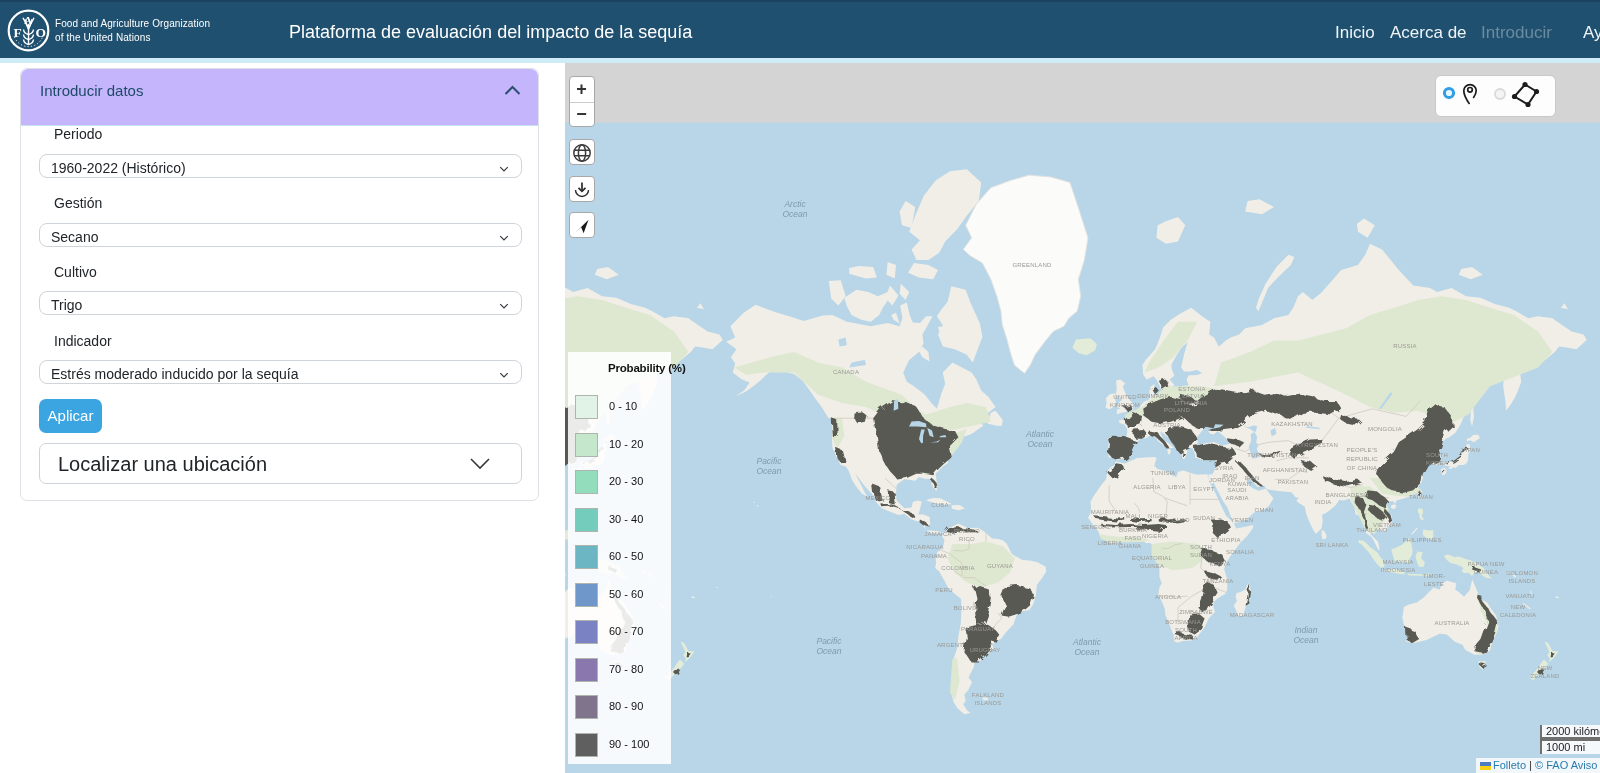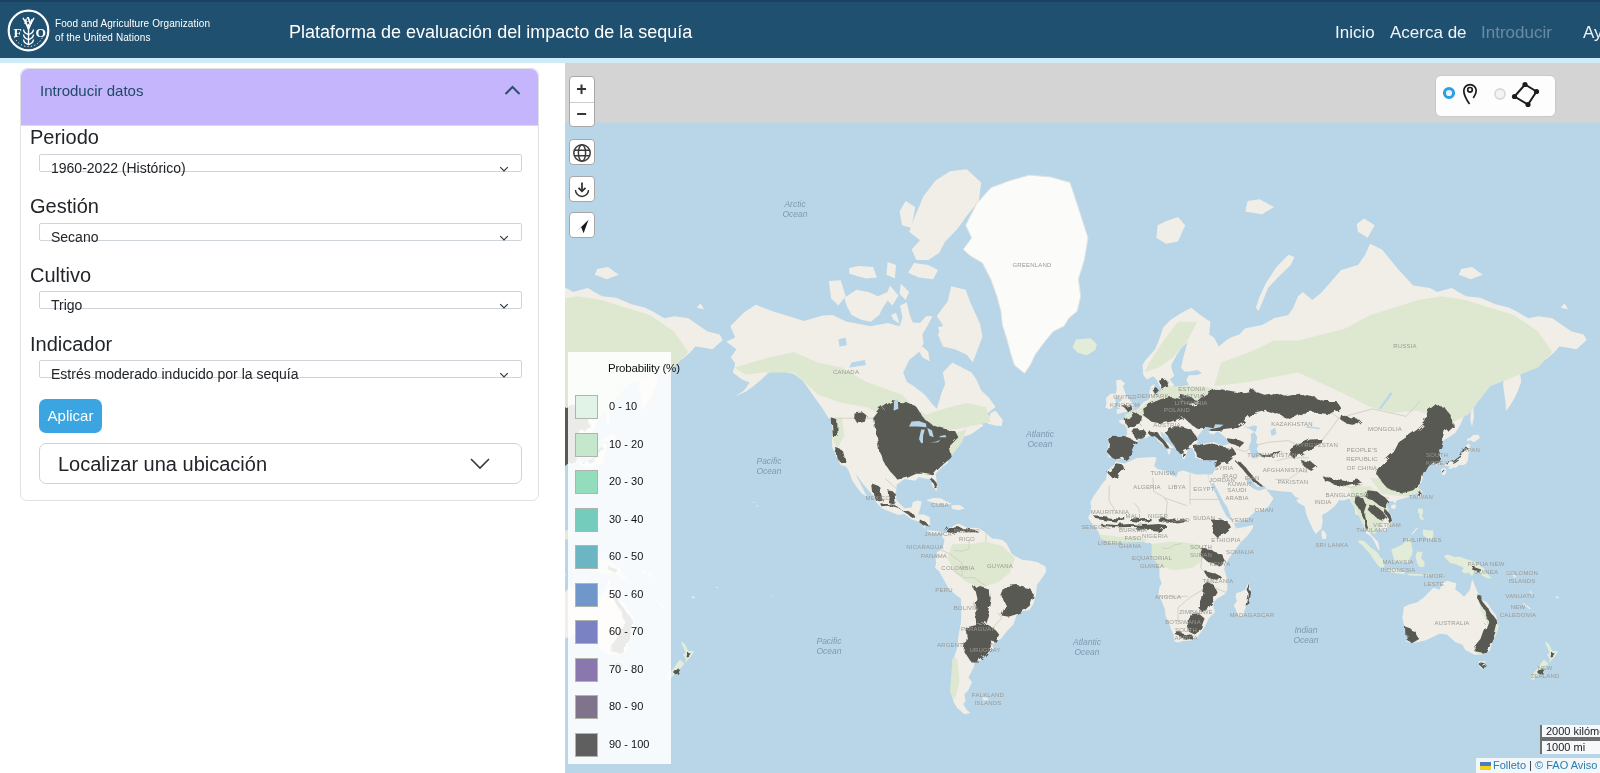--- a/index.html
+++ b/index.html
@@ -12,23 +12,23 @@
 #navtitle{position:absolute;left:289px;top:20px;color:#fff;font-size:18px}
 .nlink{position:absolute;top:21px;color:#eef4f8;font-size:17px;white-space:nowrap}
 
 #strip{position:absolute;left:0;top:58px;width:1600px;height:5px;background:#cdecf7}
 
 #card{position:absolute;left:20px;top:68px;width:519px;height:433px;background:#fff;
 border:1px solid #dee2e6;border-radius:7px}
 #cardhead{height:57px;background:#c4b5fd;border-bottom:1px solid #c4e3f3;
 border-radius:7px 7px 0 0;position:relative}
 #cardhead span{position:absolute;left:19px;top:13px;font-size:15px;color:#1e4a67}
-.lbl{position:absolute;left:9px;font-size:20px;color:#212529}
-.sel{position:absolute;left:18px;width:483px;height:18px;border:1px solid #ced4da;
-border-radius:2px;background:#fff;font-size:14px;color:#212529;line-height:27px;
+.lbl{position:absolute;left:33px;font-size:14px;color:#212529}
+.sel{position:absolute;left:18px;width:483px;height:24px;border:1px solid #ced4da;
+border-radius:8px;background:#fff;font-size:14px;color:#212529;line-height:27px;
 padding-left:11px}
 .selcar{position:absolute;right:12px;top:9px;width:10px;height:10px}
 #applybtn{position:absolute;left:18px;top:330px;width:63px;height:34px;
 background:#3aa5e0;border-radius:7px;color:#fff;font-size:15px;text-align:center;
 line-height:34px}
 #locbox{position:absolute;left:18px;top:374px;width:483px;height:41px;
 border:1px solid #ced4da;border-radius:7px;font-size:20px;color:#212529;
 line-height:41px;padding-left:18px}
 
 #map{position:absolute;left:565px;top:58px;width:1035px;height:715px;background:#b8d5e5}
@@ -36,21 +36,21 @@
 border-radius:4px;text-align:center}
 #zoomctl{position:absolute;left:3.5px;top:18px;width:26px;height:51px;background:#fff;
 border:1px solid #a8a8a8;border-radius:4px}
 #zoomctl .zp{height:25px;text-align:center;font-size:18px;color:#333;line-height:24px;
 font-weight:bold}
 #zoomctl .zm{height:25px;border-top:1px solid #ccc;text-align:center;font-size:18px;
 color:#333;line-height:22px;font-weight:bold}
 
 #legend{position:absolute;left:3px;top:294px;width:103px;height:412px;
 background:rgba(255,255,255,0.88);padding:10px 0 0 7px}
-#legend .t{font-size:11.5px;font-weight:normal;color:#111;margin:0 0 21px 33px;
+#legend .t{font-size:11.5px;font-weight:bold;color:#111;margin:0 0 21px 33px;
 letter-spacing:-0.2px;white-space:nowrap}
 .lrow{position:relative;height:37.5px}
 .lsw{position:absolute;left:0;top:0;width:23px;height:24px;border:1px solid #adb5ad}
 .llb{position:absolute;left:34px;top:5px;font-size:11px;color:#111}
 
 #drawctl{position:absolute;left:870px;top:17px;width:121px;height:42px;background:#fdfdfd;
 border:1.5px solid #c9c9c9;border-radius:6px}
 
 #scalekm{position:absolute;left:975px;top:667px;width:60px;height:14px;
 background:rgba(255,255,255,0.85);border-left:2px solid #6f6f6f;

